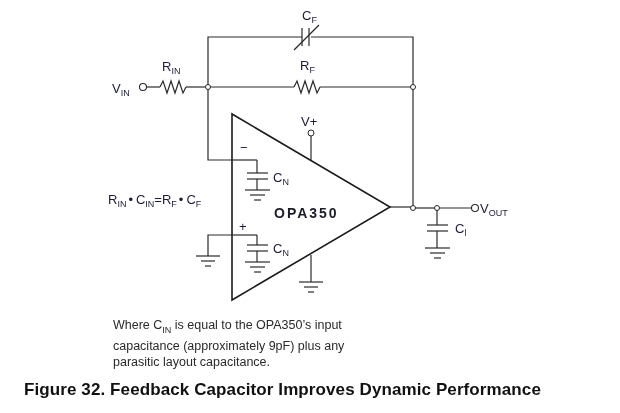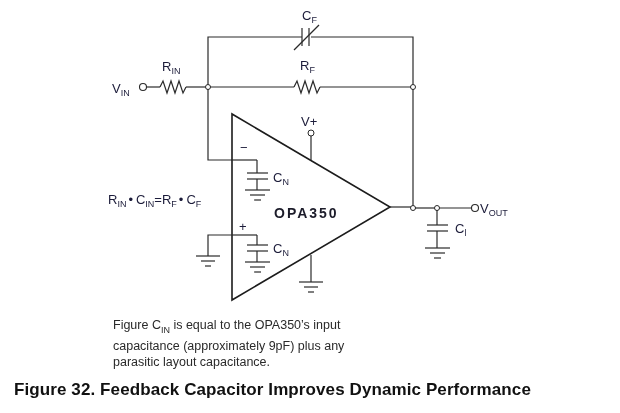--- a/index.html
+++ b/index.html
@@ -4,21 +4,21 @@
   <style>
     html, body { margin: 0; padding: 0; background: #ffffff; }
     body { width: 620px; height: 413px; position: relative; overflow: hidden; font-family: "Liberation Sans", sans-serif; color: #1a1a2e; }
     svg { position: absolute; left: 0; top: 0; }
     .wire { stroke: #2a2a2a; stroke-width: 1.2; fill: none; }
     .lbl { font-family: "Liberation Sans", sans-serif; font-size: 13px; fill: #1c1c3a; }
     .sub { font-size: 9px; }
     .opa { font-family: "Liberation Sans", sans-serif; font-size: 14px; font-weight: bold; letter-spacing: 2px; fill: #1c1c2a; }
     .note { position: absolute; left: 113px; top: 317px; font-size: 12.5px; line-height: 16px; color: #2a2a2a; width: 270px; }
     .note sub { font-size: 9px; }
-    .caption { position: absolute; left: 14px; top: 380px; font-size: 17px; font-weight: bold; color: #111; letter-spacing: 0.1px; white-space: nowrap; }
+    .caption { position: absolute; left: 24px; top: 380px; font-size: 17px; font-weight: bold; color: #111; letter-spacing: 0.1px; white-space: nowrap; }
   </style>
 </head>
 <body>
 
 <svg width="620" height="413" viewBox="0 0 620 413">
 
   <g>
     <polyline class="wire" points="208,87 208,37 302,37"></polyline>
     <polyline class="wire" points="311,37 413,37 413,87"></polyline>
 
@@ -110,15 +110,15 @@
     <line class="wire" x1="437" y1="231" x2="437" y2="248"></line>
     <line class="wire" x1="425" y1="248" x2="450" y2="248"></line>
     <line class="wire" x1="430" y1="253" x2="445" y2="253"></line>
     <line class="wire" x1="434" y1="258" x2="441" y2="258"></line>
   </g>
   <text class="lbl" x="455" y="233"><tspan>C</tspan><tspan class="sub" dy="3">l</tspan></text>
 
   <text class="lbl" x="108" y="204"><tspan>R</tspan><tspan class="sub" dy="3">IN</tspan><tspan dy="-3" dx="2">•</tspan><tspan dx="3">C</tspan><tspan class="sub" dy="3">IN</tspan><tspan dy="-3">=</tspan><tspan>R</tspan><tspan class="sub" dy="3">F</tspan><tspan dy="-3" dx="2">•</tspan><tspan dx="3">C</tspan><tspan class="sub" dy="3">F</tspan></text>
 </svg>
 
-<div class="note"><span>Figure C</span><sub>IN</sub><span> is equal to the OPA350’s input capacitance (approximately 9pF) plus any parasitic layout capacitance.</span></div>
+<div class="note"><span>Where C</span><sub>IN</sub><span> is equal to the OPA350’s input capacitance (approximately 9pF) plus any parasitic layout capacitance.</span></div>
 
 <div class="caption">Figure 32.  Feedback Capacitor Improves Dynamic Performance</div>
 
 </body></html>

